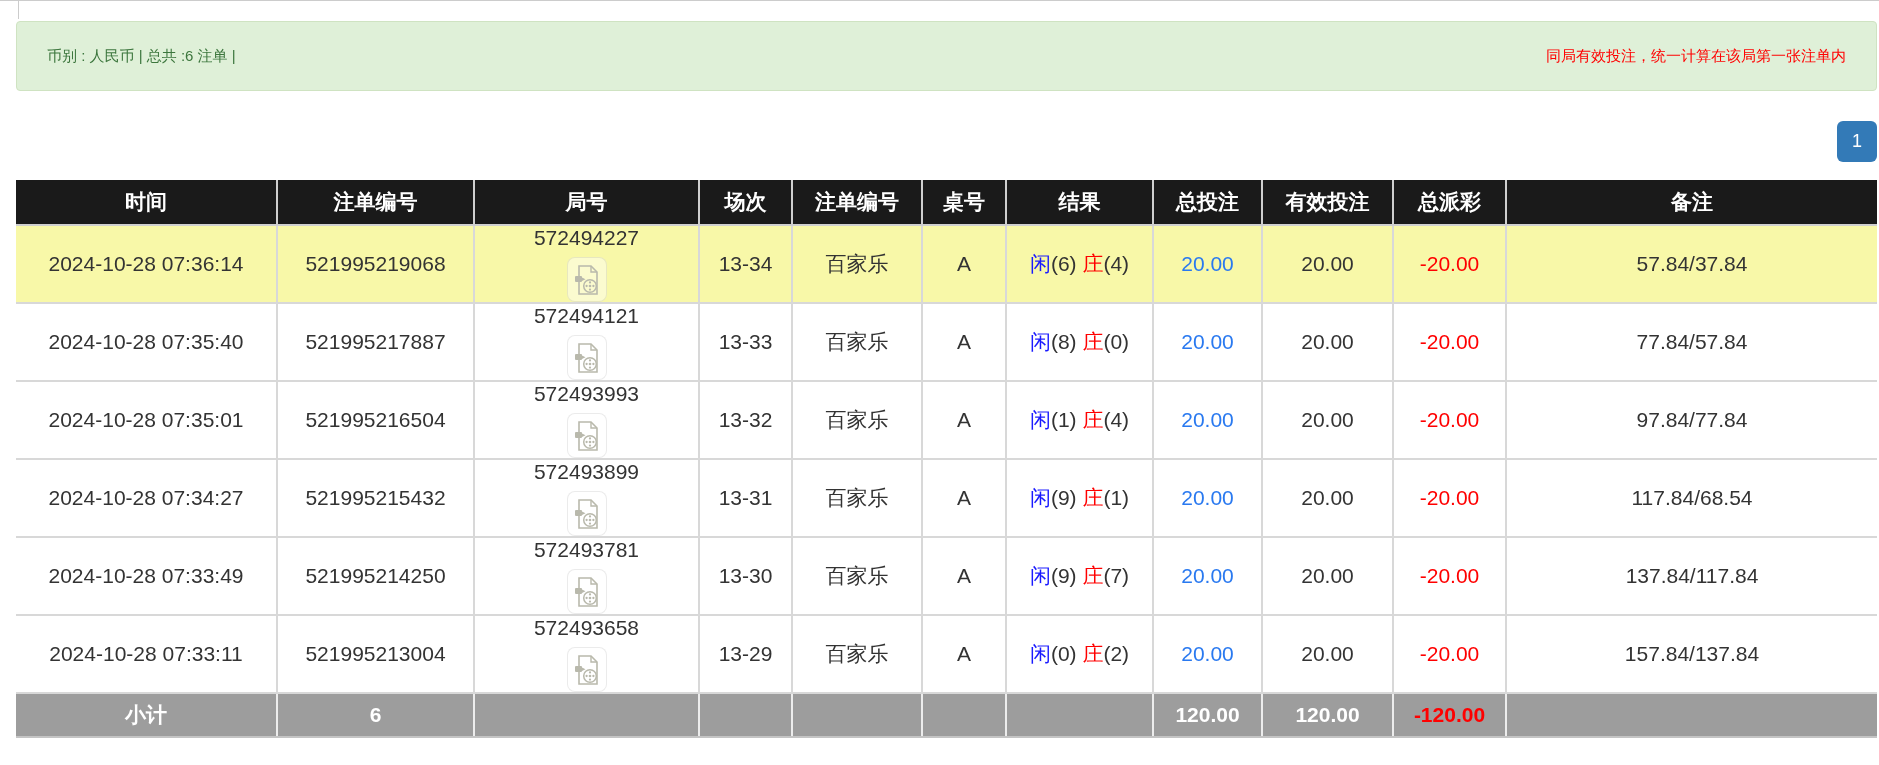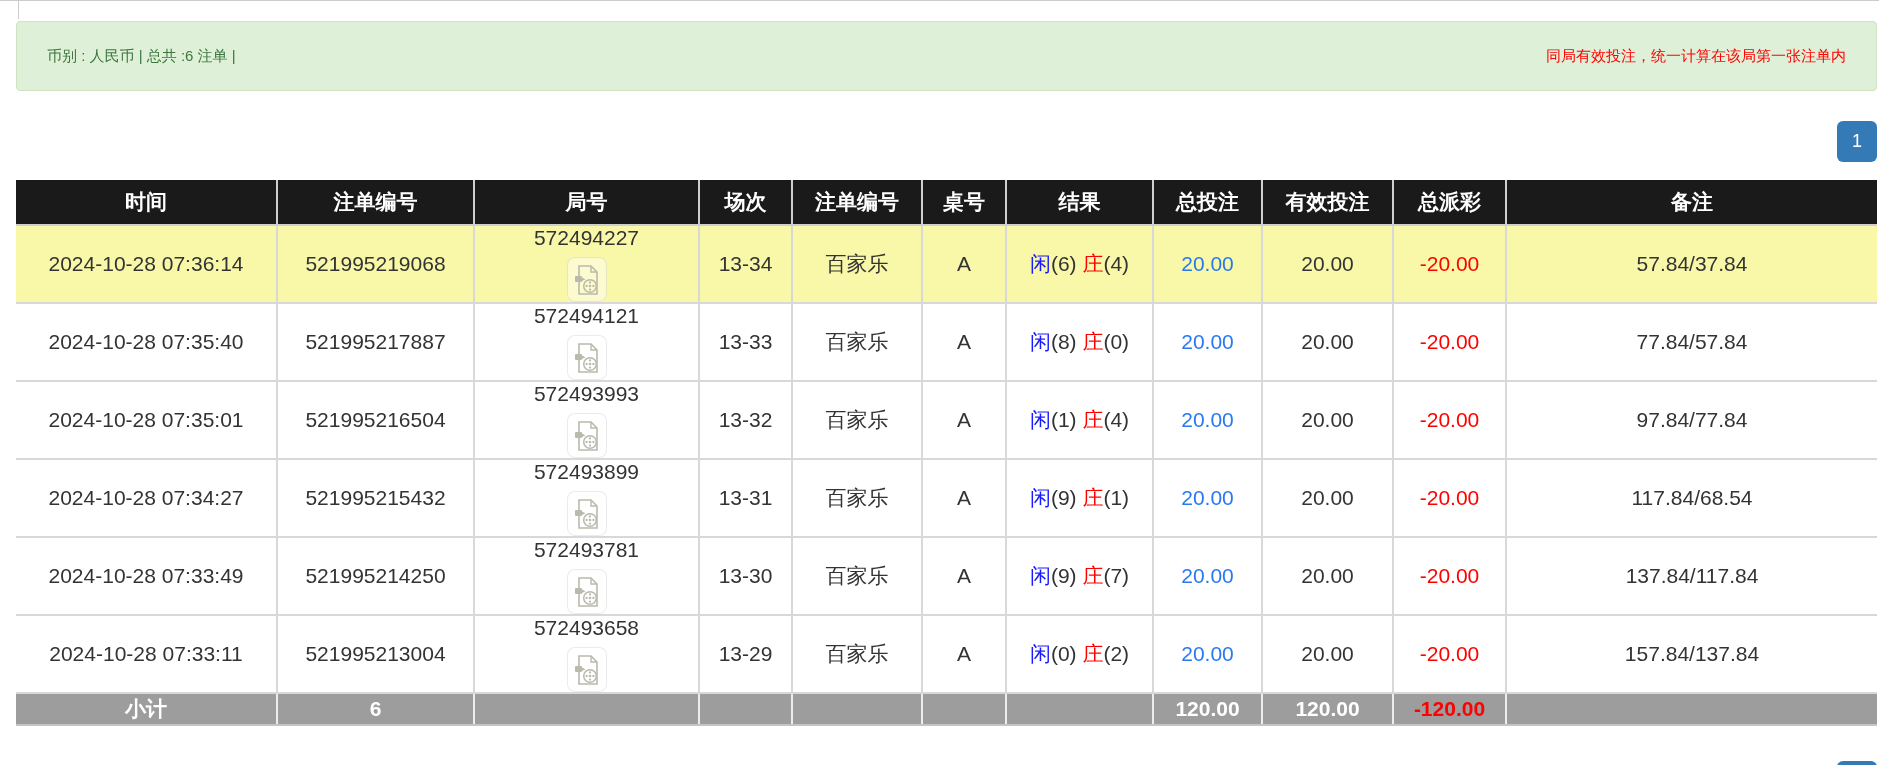--- a/index.html
+++ b/index.html
@@ -55,21 +55,21 @@
   .video-button {
     width: 40px; height: 45px; border-radius: 8px;
     border: 1px solid rgba(0,0,0,0.08); background: rgba(255,255,255,0.45);
     display: inline-flex; align-items: center; justify-content: center; cursor: pointer;
   }
   .result-player { color: var(--player_blue, #1a1aff); }
   .result-banker { color: var(--banker_red, #ff0000); }
   .total-bet-link { color: var(--link_blue, #2979f0); cursor: pointer; }
   .payout-neg { color: var(--negative_red, #ff0000); }
   .bet-table tfoot td {
-    height: 32px; background: var(--footer_gray, #9d9d9d); color: #fff;
+    height: 44px; background: var(--footer_gray, #9d9d9d); color: #fff;
     font-weight: bold; border-color: #ededed; border-bottom-color: #c4c4c4;
   }
   .bet-table tfoot td.payout-neg { color: var(--negative_red, #ff0000); }
 </style>
 </head>
 <body>
 
 <div class="top-strip"></div>
 
 <div class="summary-bar">

